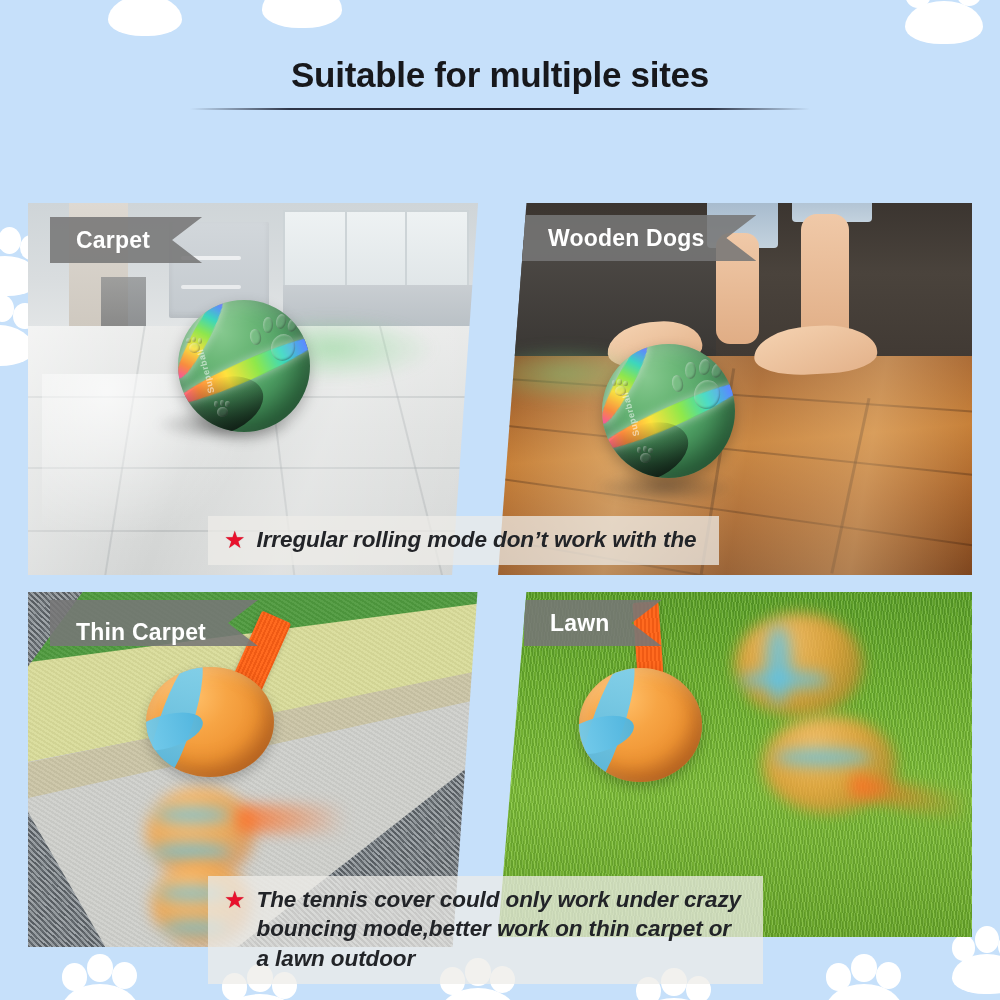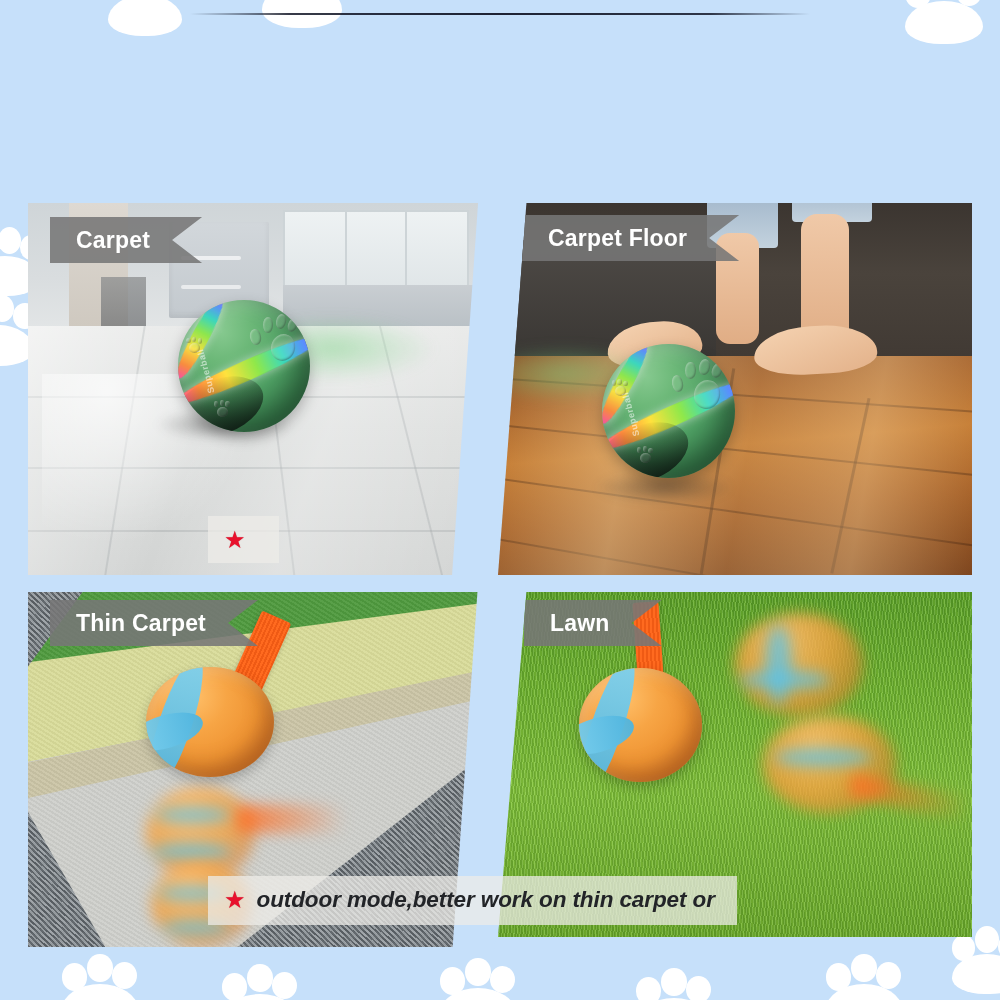--- a/index.html
+++ b/index.html
@@ -253,20 +253,21 @@
     <div class="pad" style="left:66%;top:6%;width:33%;height:40%;"></div>
   </div>
   <div class="paw" style="left:952px;top:930px;width:70px;height:64px;">
     <div class="main"></div>
     <div class="pad" style="left:0;top:8%;width:33%;height:40%;"></div>
     <div class="pad" style="left:33%;top:-6%;width:34%;height:42%;"></div>
     <div class="pad" style="left:66%;top:6%;width:33%;height:40%;"></div>
   </div>
 
   <div class="header">
+    <div class="title">Suitable for multiple sites</div>
     <div class="rule"></div>
   </div>
 
   <div class="panel" id="panel-tiles">
     <div class="photo tiles-bg">
       <div class="tiles-wall"></div>
       <div class="tiles-door"></div>
       <div class="tiles-dark"></div>
       <div class="tiles-cabinet"></div>
       <div class="tiles-window">
@@ -371,21 +372,21 @@
           <i style="left:20%;top:38%;width:62%;height:58%;"></i>
           <i style="left:0;top:6%;width:26%;height:32%;"></i>
           <i style="left:34%;top:0;width:26%;height:32%;"></i>
           <i style="left:68%;top:8%;width:26%;height:32%;"></i>
         </div>
       </div>
     </div>
 
     <div class="ribbon-wrap" style="left:24px;top:12px;">
       <div class="ribbon" style="clip-path: polygon(0px 0px, 100% 0px, calc(100% - 30px) 50%, 100% 100%, 0px 100%);">
-        <span>Carpet Floor</span>
+        <span>Wooden Dogs</span>
       <span style="position: absolute; right: 0px; top: 0px; width: 30px; height: 100%; background: rgba(198, 224, 250, 0); clip-path: polygon(0px 50%, 100% 0px, 100% 100%); box-shadow: none;"></span>
         </div>
     </div>
   </div>
 
   <div class="panel" id="panel-carpet">
     <div class="photo carpet-base">
       <div class="cstripe" style="left:0;top:0;width:100%;height:26%;background:#4f9a3e;
         clip-path:polygon(0 0,100% 0,100% 22%,0 86%);"></div>
       <div class="cstripe" style="left:0;top:0;width:100%;height:52%;background:#d9dc9a;
@@ -416,21 +417,21 @@
       <div class="ghost" style="left:46%;top:60%;width:24%;height:8%;background:linear-gradient(90deg,rgba(255,110,35,.85),rgba(255,120,40,0));border-radius:6px;"></div>
 
       <div class="tail" style="left:47%;top:6%;width:7%;height:26%;transform:rotate(24deg);"></div>
       <div class="ball-orange" style="left:26%;top:21%;width:28%;height:31%;">
         <div class="seam s1"></div>
         <div class="seam s2"></div>
       </div>
     </div>
 
     <div class="ribbon-wrap" style="left:22px;top:8px;">
-      <div class="ribbon" style="clip-path: polygon(0px 0px, 100% 0px, calc(100% - 30px) 50%, 100% 100%, 0px 100%);">
+      <div class="ribbon" style="clip-path: polygon(0px 0px, 100% 0px, calc(100% - 30px) 50%, 100% 100%, 0px 100%); align-items: flex-end;">
         <span>Thin Carpet</span>
       <span style="position: absolute; right: 0px; top: 0px; width: 30px; height: 100%; background: rgba(198, 224, 250, 0); clip-path: polygon(0px 50%, 100% 0px, 100% 100%); box-shadow: none;"></span>
         </div>
     </div>
   </div>
 
   <div class="panel" id="panel-lawn">
     <div class="photo lawn-base">
       <div class="lawn-tex"></div>
 
@@ -457,23 +458,26 @@
         </div>
     </div>
   </div>
 
   <div class="gap" style="left:465px;top:200px;width:42px;height:380px;transform:skewX(-4deg);"></div>
   <div class="gap" style="left:465px;top:589px;width:42px;height:362px;transform:skewX(-4deg);"></div>
 
   <div class="caption" style="left:208px;top:516px;">
     <span class="star">★</span>
     <span class="ctext">
+      <div>Irregular rolling mode don’t work with the</div>
     </span>
   </div>
 
   <div class="caption" style="left:208px;top:876px;">
     <span class="star">★</span>
     <span class="ctext">
-      <div>outdoor mode,better work on thin carpet or</div>
+      <div>The tennis cover could only work under crazy</div>
+      <div>bouncing mode,better work on thin carpet or</div>
+      <div>a lawn outdoor</div>
     </span>
   </div>
 
 </div>
 
 </body></html>

